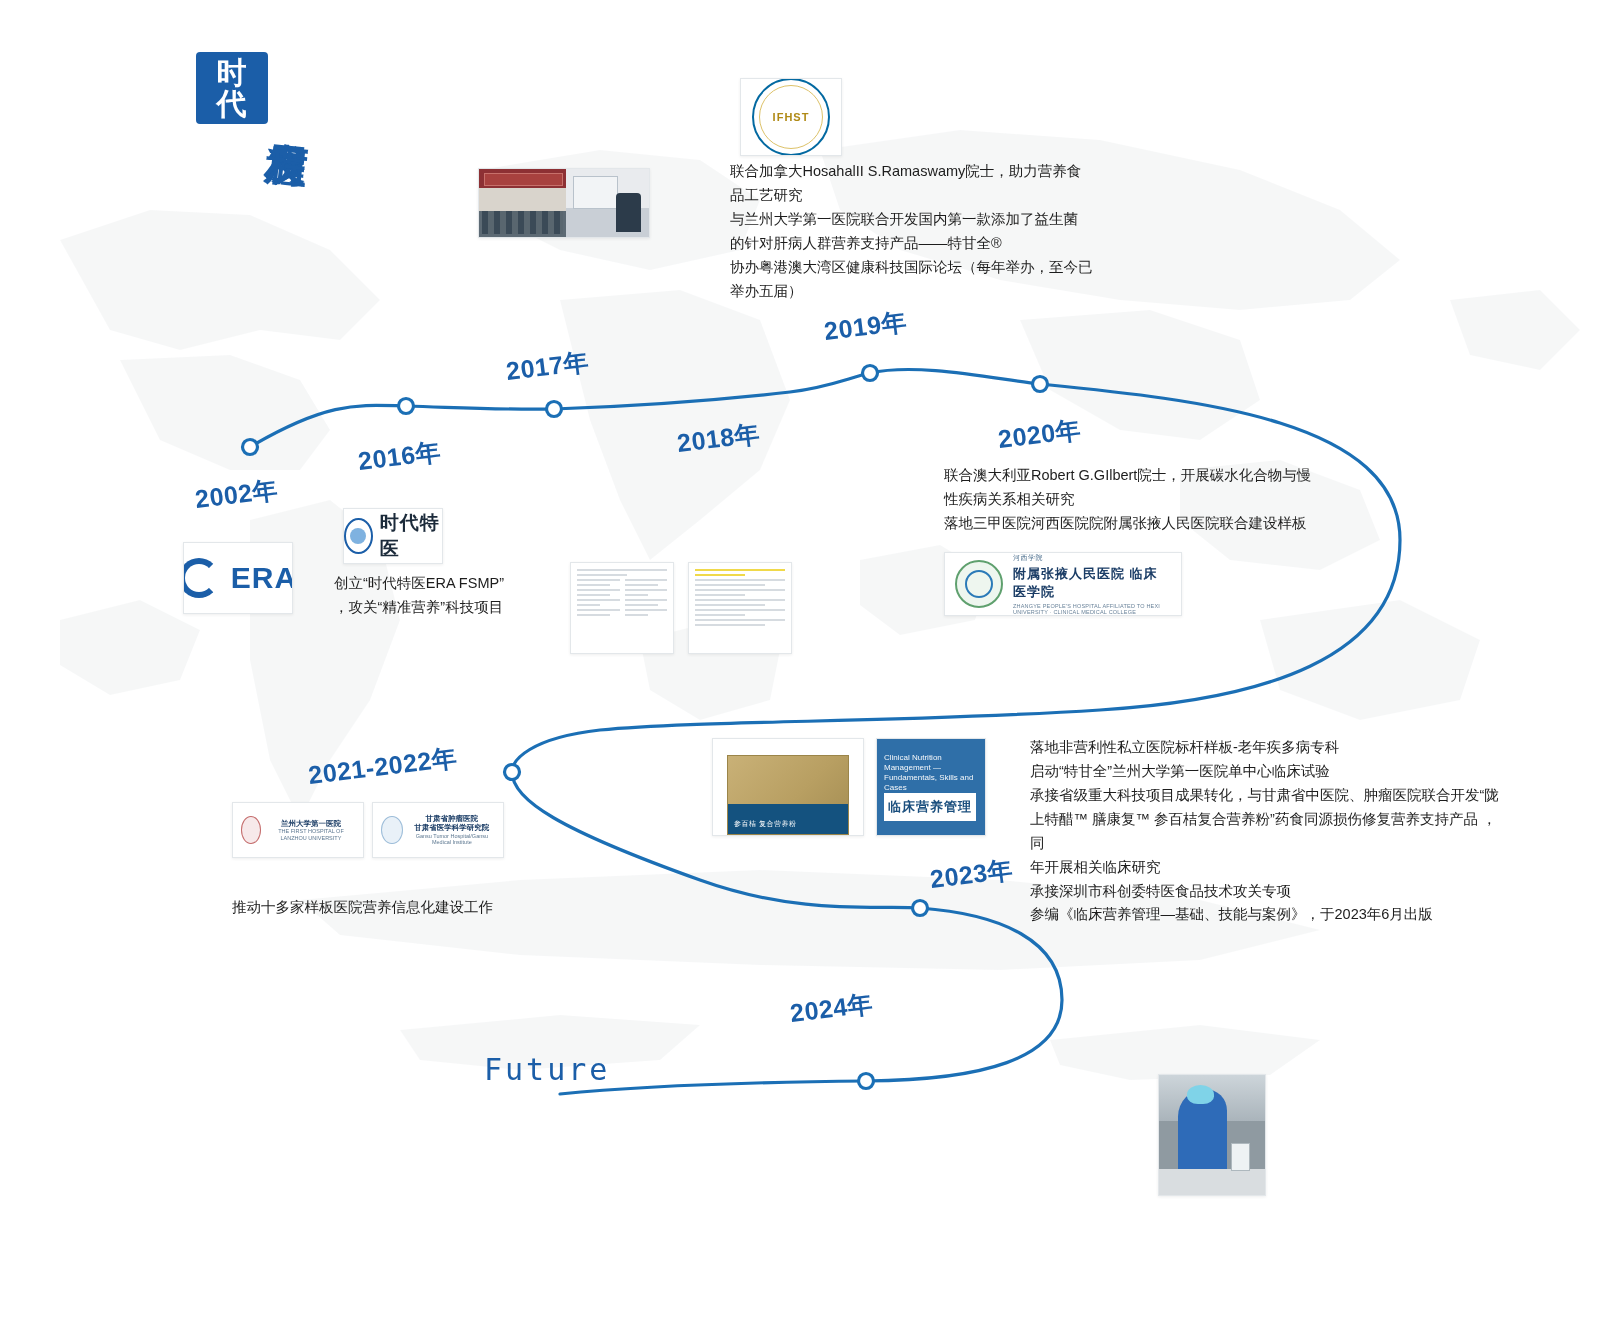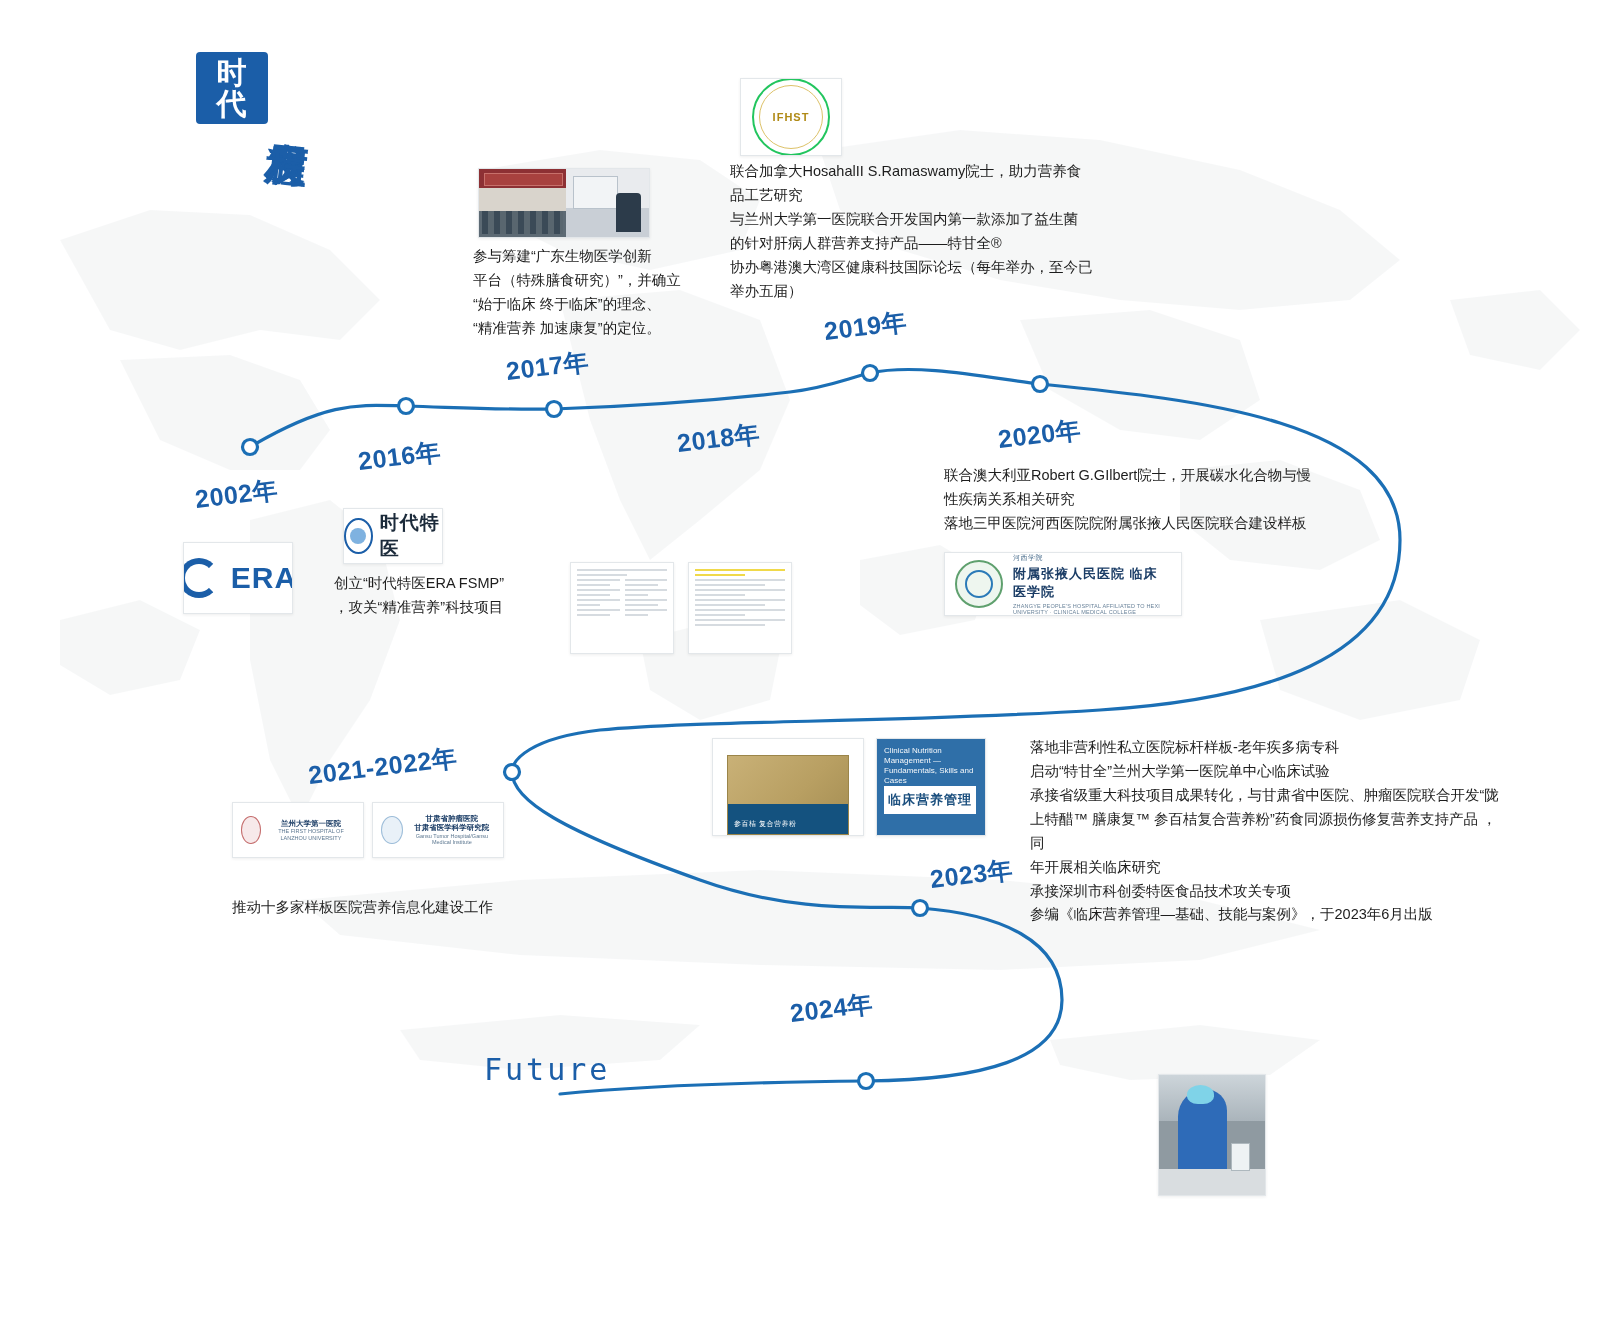--- a/index.html
+++ b/index.html
@@ -166,21 +166,21 @@
     font-size: 19px;
     font-weight: bold;
     color: #1b2a3a;
     letter-spacing: 1px;
   }
 
   
   .ifhst {
     width: 74px; height: 74px;
     border-radius: 50%;
-    border: 2px solid #22c55e;
+    border: 2px solid #0369a1;
     display: flex; align-items: center; justify-content: center;
     color: #b08a16;
     font-size: 11px;
     font-weight: bold;
     letter-spacing: 1px;
     position: relative;
   }
   .ifhst:before {
     content: "";
     position: absolute; inset: 5px;
@@ -266,21 +266,21 @@
   }
   .prodbox .box .tag {
     position: absolute; left: 6px; bottom: 5px;
     font-size: 7px; color: #ffffff; letter-spacing: .5px;
   }
 
   
   .book {
     background: #2f6fa8;
     display: flex; flex-direction: column;
-    justify-content: flex-end;
+    justify-content: center;
     padding: 21px 7px;
     box-sizing: border-box;
     color: #ffffff;
   }
   .book .eng { font-size: 8px; line-height: 1.25; opacity: .95; }
   .book .cn {
     align-self: flex-start;
     background: #ffffff;
     color: #1b4f7e;
     font-size: 13px;
@@ -430,24 +430,20 @@
     </div>
   </div>
   <div class="txt" style="left:334px; top:572px; width:220px;">创立“时代特医ERA  FSMP”
 ，攻关“精准营养”科技项目</div>
 
   <div class="year slant" style="left:506px; top:350px;">2017年</div>
   <div class="card photo" style="left:478px; top:168px; width:172px; height:70px;">
     <div class="left"></div>
     <div class="right"></div>
   </div>
-  <div class="txt" style="left:473px; top:245px; width:210px;">参与筹建“广东生物医学创新
-平台（特殊膳食研究）”，并确立
-“始于临床  终于临床”的理念、
-“精准营养  加速康复”的定位。</div>
 
   <div class="year slant" style="left:677px; top:422px;">2018年</div>
   <div class="card paper" style="left:570px; top:562px; width:104px; height:92px;">
     <div class="line"></div>
     <div class="line short"></div>
     <div class="col2">
       <div>
         <div class="line"></div>
         <div class="line mid"></div>
         <div class="line"></div>

